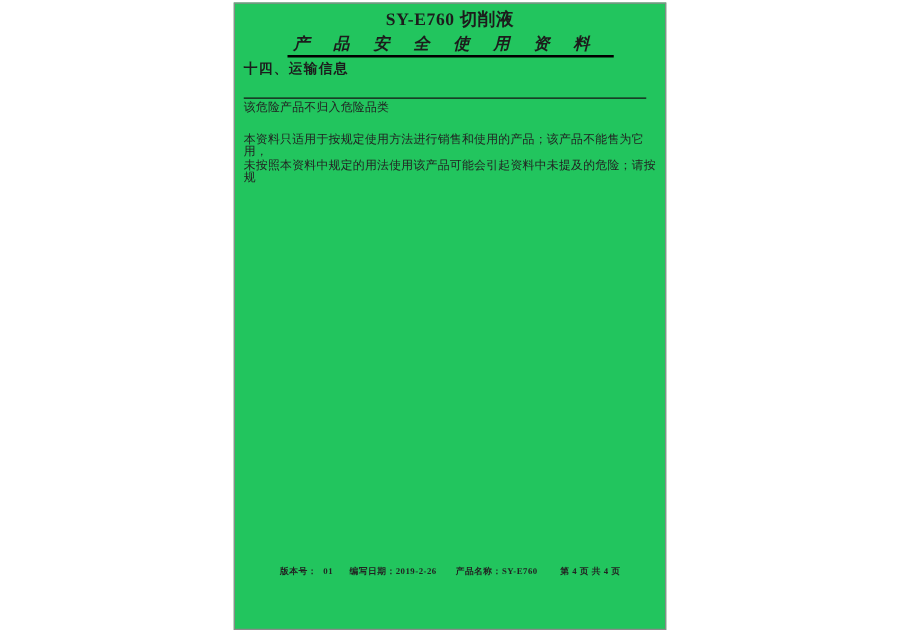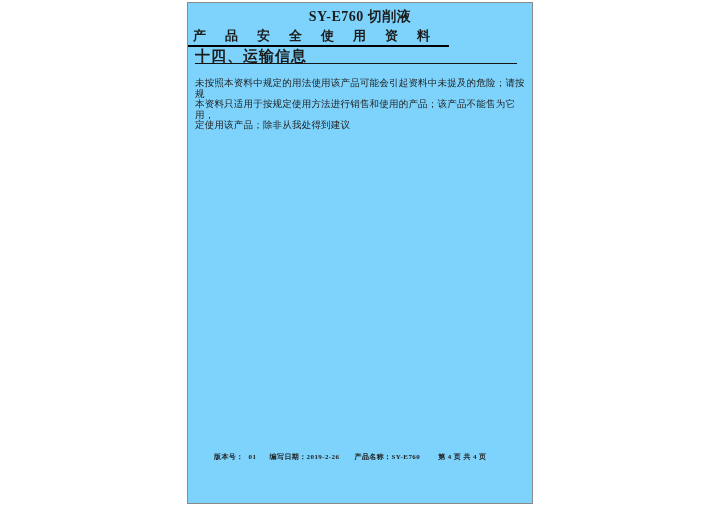--- a/index.html
+++ b/index.html
@@ -11,69 +11,71 @@
   .canvas {
     position: relative;
     width: 720px; height: 509px;
     background: #ffffff;
     overflow: hidden;
   }
   .page {
     position: absolute;
     left: 187px; top: 2px;
     width: 346px; height: 502px;
-    background: #7dd3fc;
+    background: #22c55e;
     border: 1px solid #8a8a8a;
     color: #1c1c1c;
   }
   .doc-title {
     margin-top: 6px;
     text-align: center;
     font-size: 14px;
     font-weight: bold;
     letter-spacing: 0.5px;
     line-height: 16px;
   }
   .subtitle-row {
+    text-align: center;
     margin-top: 1px;
     line-height: 17px;
+    font-style: italic;
   }
   .doc-subtitle {
     display: inline-block;
     font-size: 13px;
     font-weight: bold;
     letter-spacing: 19px;
     padding-left: 5px;
     padding-bottom: 1px;
     border-bottom: 2px solid #000000;
   }
   .section-heading {
     margin-left: 7px;
     width: 322px;
-    font-size: 15px;
+    font-size: 11px;
     font-weight: bold;
     letter-spacing: 1px;
     line-height: 12px;
-    padding-bottom: 1px;
+    padding-bottom: 17px;
     border-bottom: 1.5px solid #151515;
   }
   .section-1 { margin-top: 3px; }
   .section-2 { margin-top: 14px; }
   .section-body { margin-top: 3px; }
   .body-line {
     margin-left: 7px;
     margin-right: 5px;
     font-size: 9.5px;
     line-height: 10.5px;
     letter-spacing: 0.2px;
     color: #222222;
   }
   .footer {
     position: absolute;
-    left: 26px;
+    left: 36px;
     top: 449px;
     font-size: 7px;
     font-weight: bold;
     white-space: nowrap;
     letter-spacing: 0.4px;
     color: #222222;
   }
   .fgroup { display: inline-block; }
   .g-version { margin-right: 11px; }
   .g-date { margin-right: 13px; }
@@ -88,27 +90,29 @@
   <div class="page">
 
     <div class="doc-title">SY-E760 切削液</div>
 
     <div class="subtitle-row">
       <span class="doc-subtitle">产品安全使用资料</span>
     </div>
 
     <div class="section section-1">
       <div class="section-heading">十四、运输信息</div>
+      <div class="section-body">
+        <div class="body-line">该危险产品不归入危险品类</div>
+      </div>
     </div>
 
     <div class="section section-2">
       <div class="section-body">
+        <div class="body-line">本资料只适用于按规定使用方法进行销售和使用的产品；该产品不能售为它用，</div>
         <div class="body-line">未按照本资料中规定的用法使用该产品可能会引起资料中未提及的危险；请按规</div>
-        <div class="body-line">本资料只适用于按规定使用方法进行销售和使用的产品；该产品不能售为它用，</div>
-        <div class="body-line">定使用该产品；除非从我处得到建议</div>
       </div>
     </div>
 
     <div class="footer">
       <span class="fgroup g-version">
         <span>版本号：</span><span class="fvalue">01</span>
       </span>
       <span class="fgroup g-date">
         <span>编写日期：</span><span class="fvalue-tight">2019-2-26</span>
       </span>

